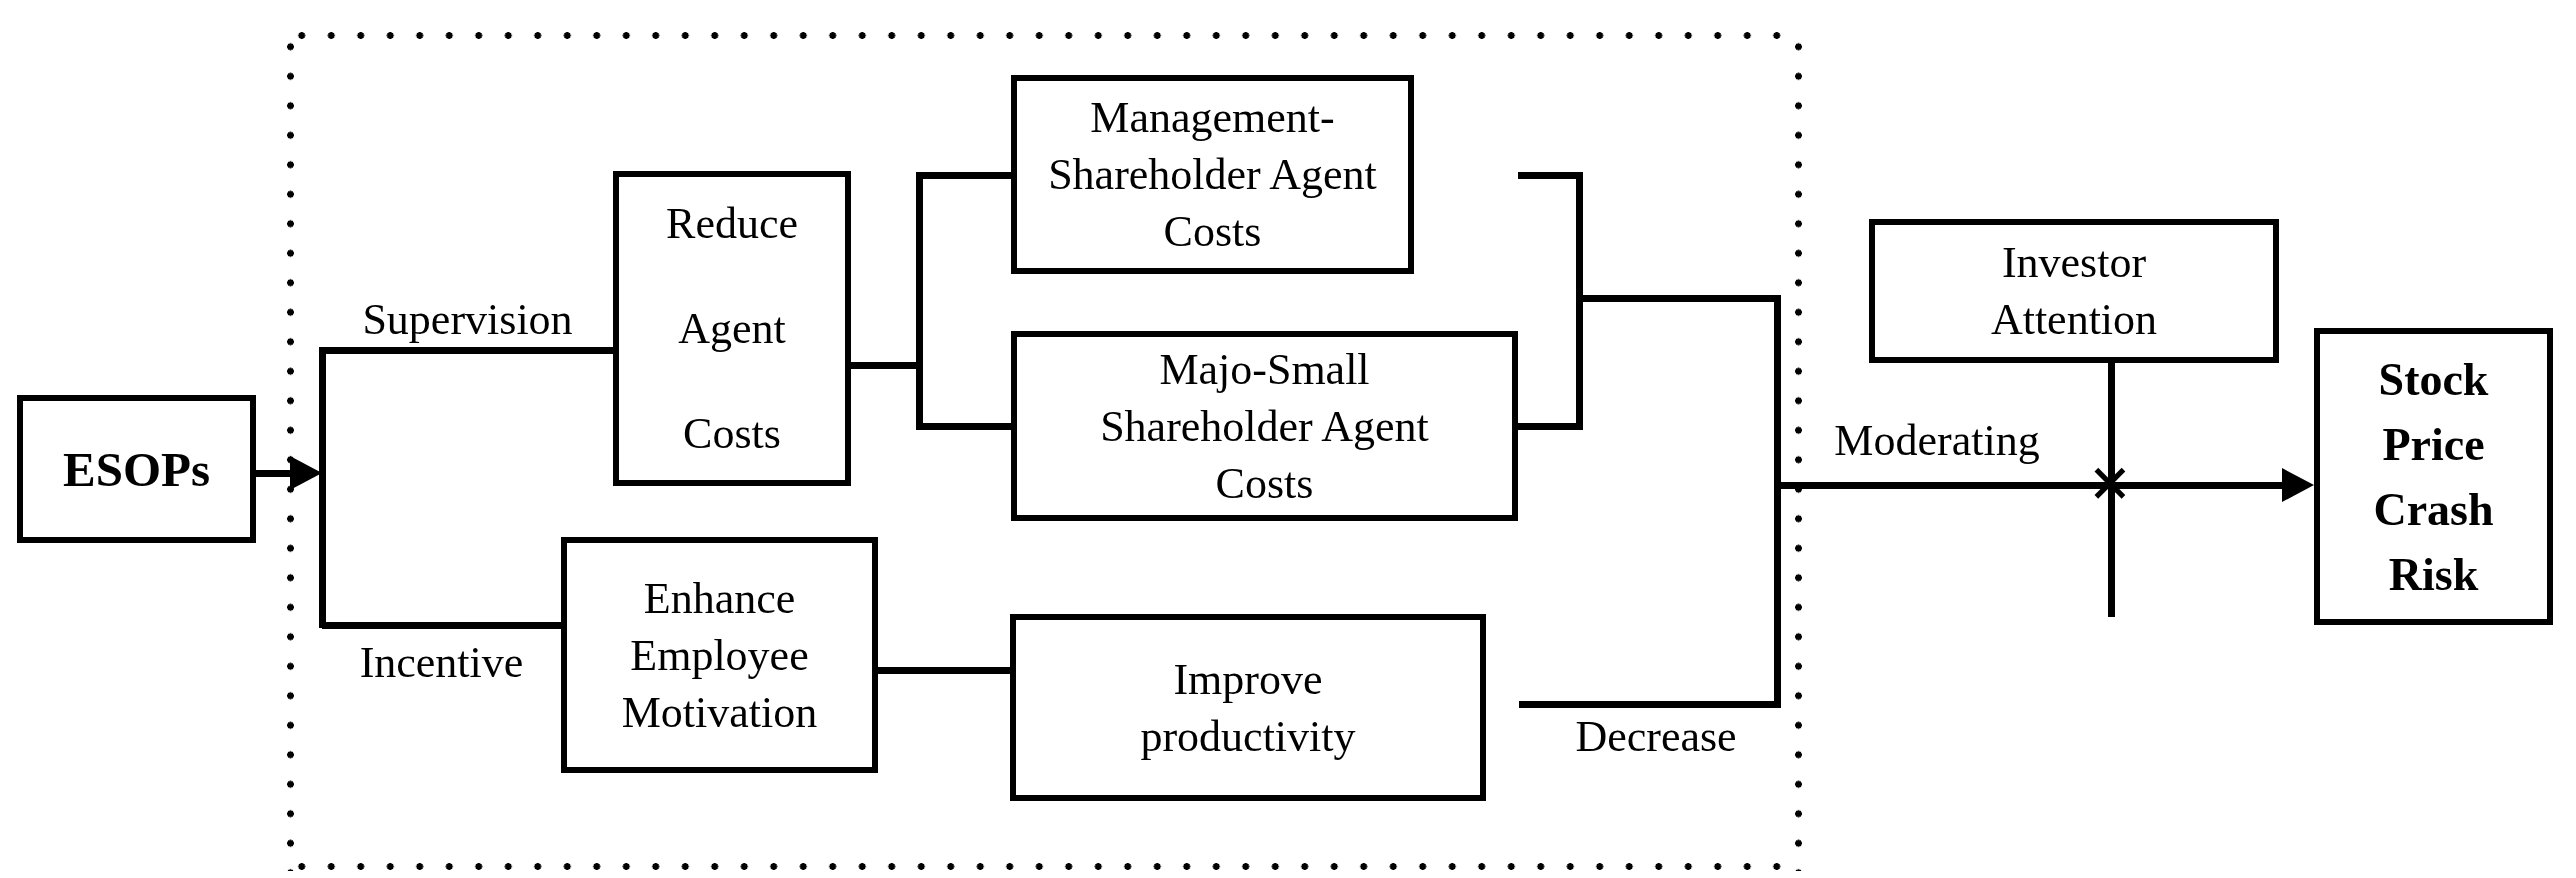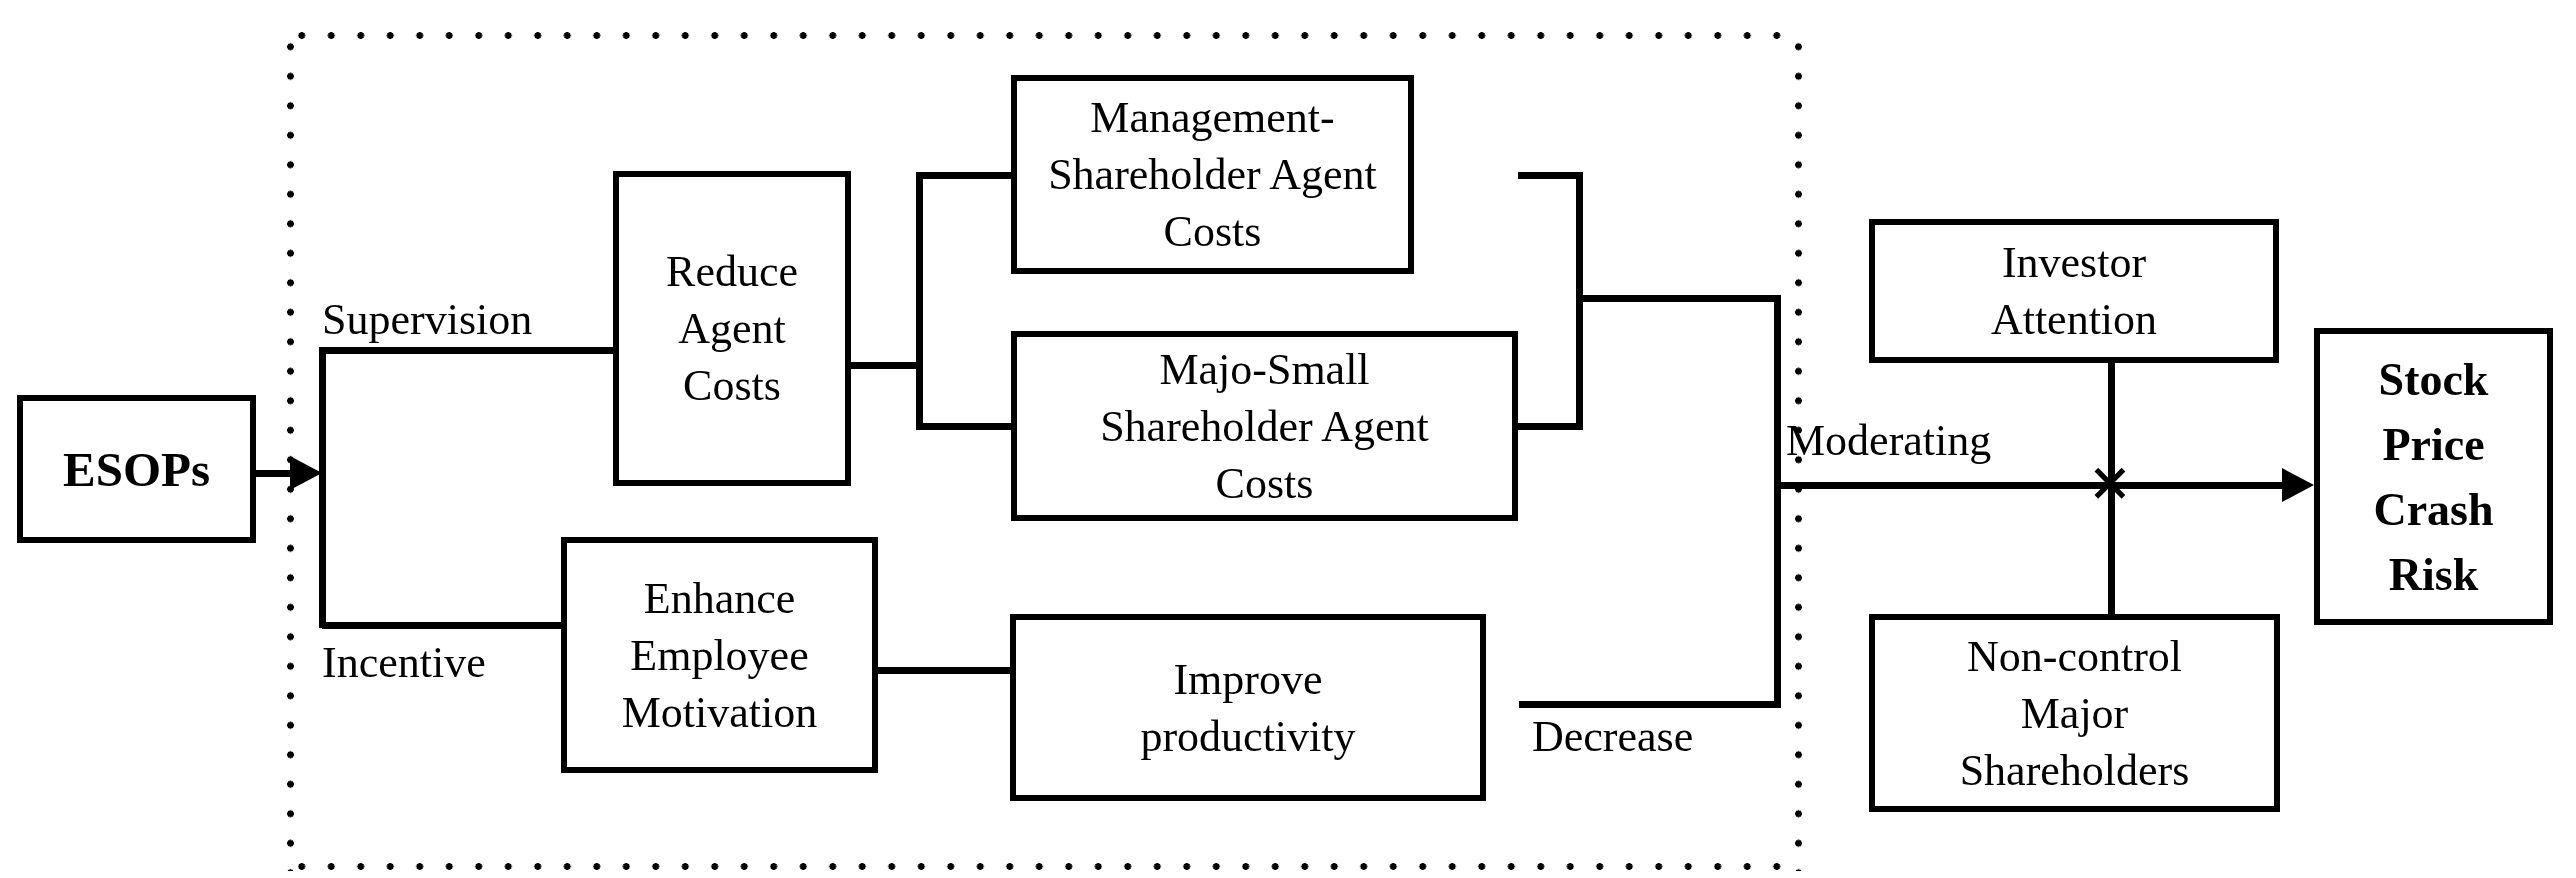--- a/index.html
+++ b/index.html
@@ -24,21 +24,21 @@
     justify-content: center;
     text-align: center;
     font-size: 44px;
     line-height: 57px;
     box-sizing: border-box;
     z-index: 3;
   }
   .node.bold { font-weight: bold; }
 
   #box-esops      { left: 17px;   top: 395px; width: 239px; height: 148px; font-size: 49px; }
-  #box-reduce     { left: 613px;  top: 171px; width: 238px; height: 315px; }
+  #box-reduce     { left: 613px;  top: 171px; width: 238px; height: 315px; gap: 48px; }
   #box-management { left: 1011px; top: 75px; width: 403px; height: 199px; }
   #box-majo       { left: 1011px; top: 331px; width: 507px; height: 190px; }
   #box-enhance    { left: 561px;  top: 537px; width: 317px; height: 236px; }
   #box-improve    { left: 1010px; top: 614px; width: 476px; height: 187px; }
   #box-investor   { left: 1869px; top: 219px; width: 410px; height: 144px; }
   #box-noncontrol { left: 1869px; top: 614px; width: 411px; height: 198px; }
   #box-stock      { left: 2314px; top: 328px; width: 239px; height: 297px; font-size: 46px; line-height: 65px; }
 
   
   .dot-edge { position: absolute; z-index: 1; }
@@ -94,20 +94,21 @@
     z-index: 2;
   }
   #ah-esops      { left: 290px;  top: 456px; }
   #ah-moderating { left: 2282px; top: 468px; }
 
   
   .edge-label {
     position: absolute;
     font-size: 44px;
     line-height: 47px;
+    text-align: center;
     z-index: 3;
     white-space: nowrap;
   }
   #lbl-supervision { left: 322px;  top: 296px; width: 291px; }
   #lbl-incentive   { left: 322px;  top: 639px; width: 239px; }
   #lbl-decrease    { left: 1532px; top: 713px; width: 248px; }
   #lbl-moderating  { left: 1786px; top: 417px; width: 302px; }
 
   
   #cross-symbol {
@@ -191,25 +192,20 @@
   <div class="node" id="box-improve">
     <div>Improve</div>
     <div>productivity</div>
   </div>
 
   <div class="node" id="box-investor">
     <div>Investor</div>
     <div>Attention</div>
   </div>
 
-  <div class="node" id="box-noncontrol">
-    <div>Non-control</div>
-    <div>Major</div>
-    <div>Shareholders</div>
-  </div>
 
   <div class="node bold" id="box-stock">
     <div>Stock</div>
     <div>Price</div>
     <div>Crash</div>
     <div>Risk</div>
   </div>
 
 </div>
 

